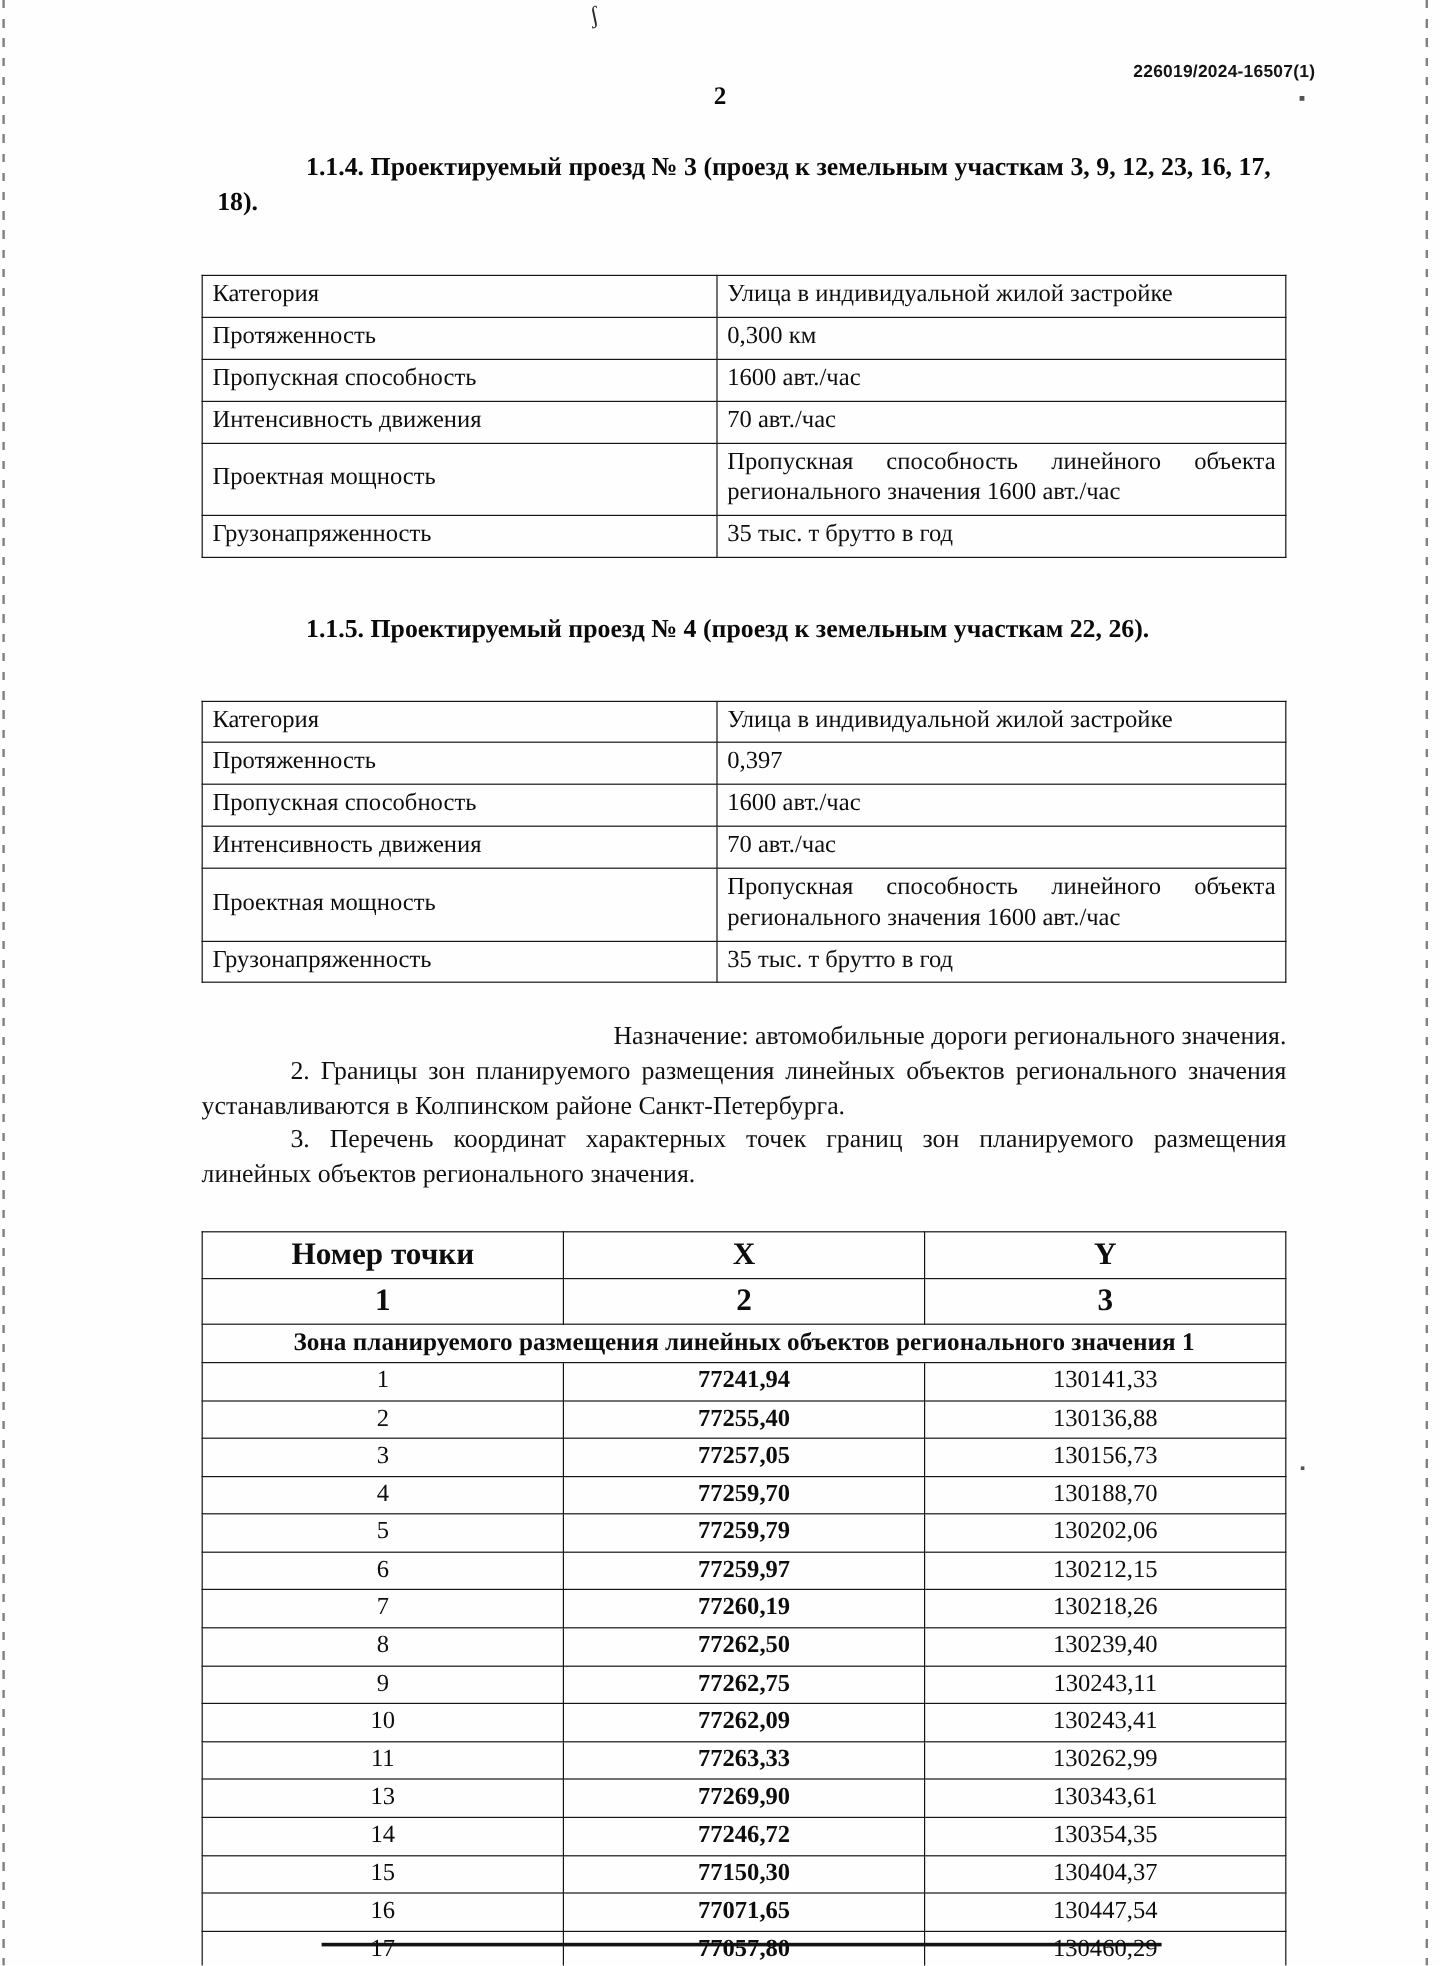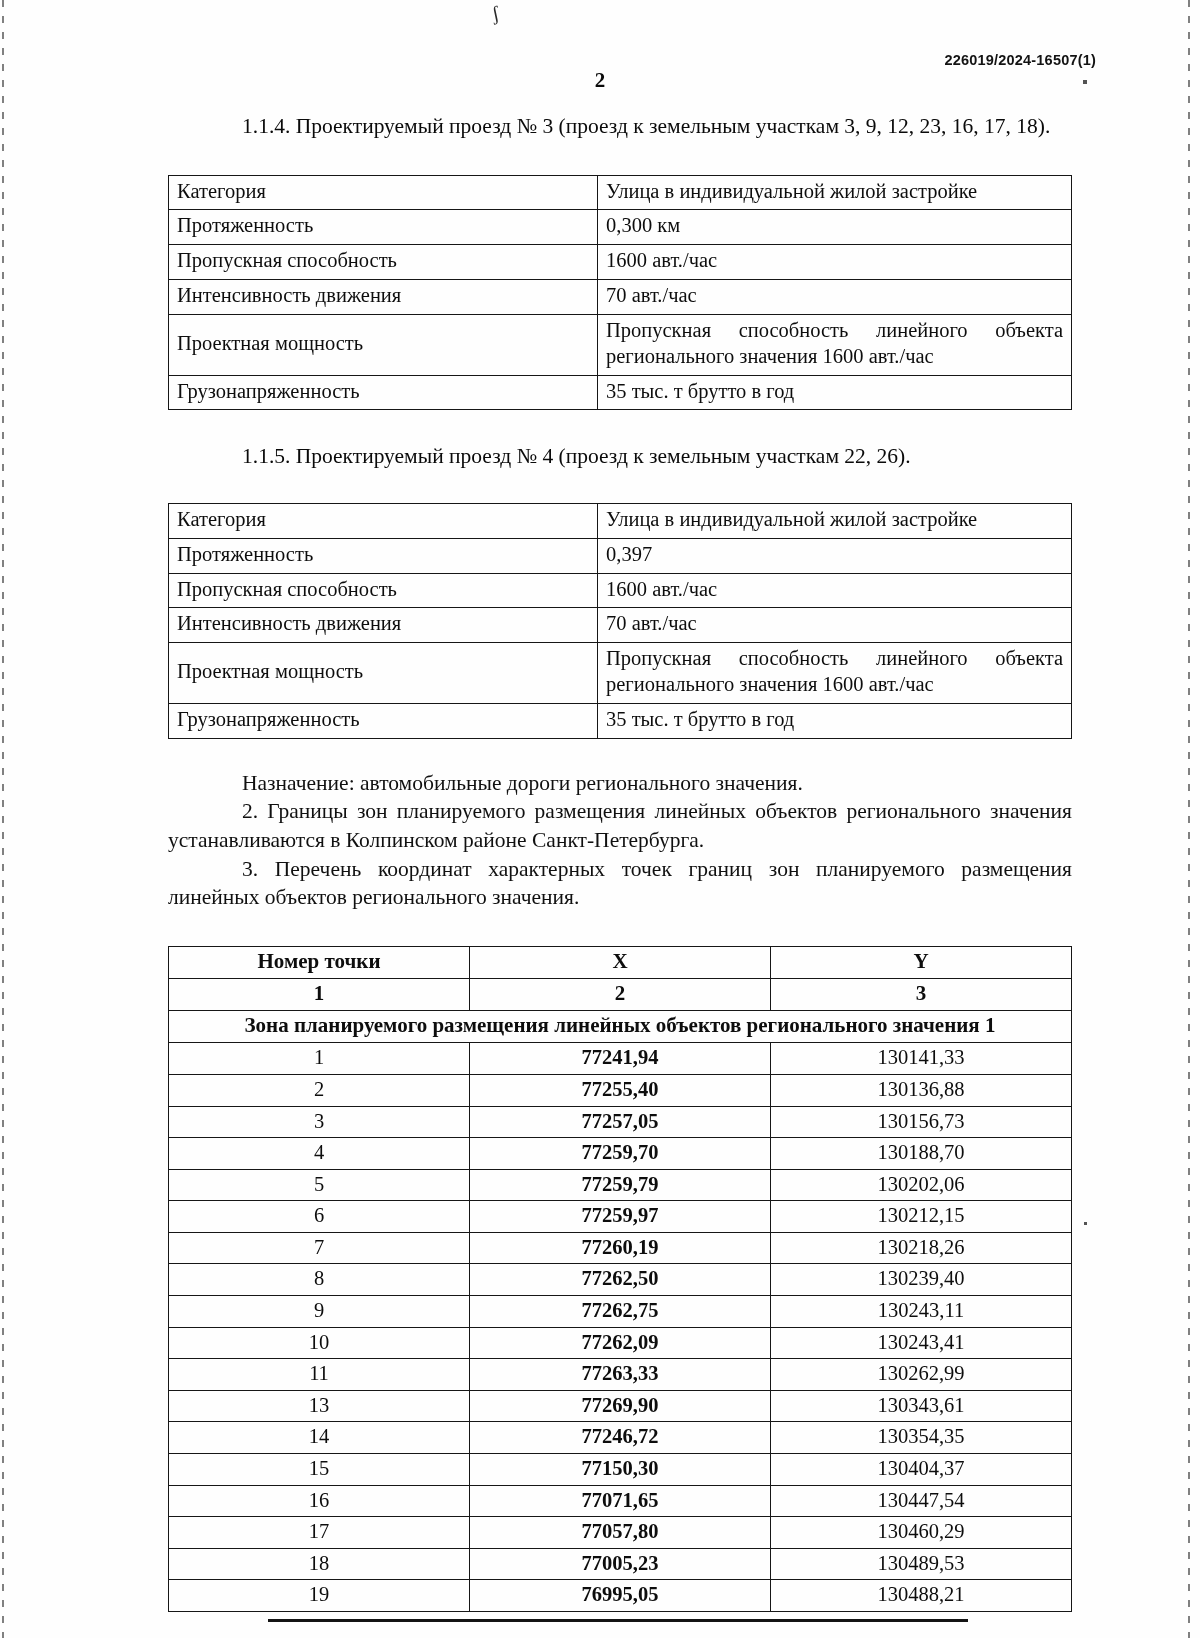--- a/index.html
+++ b/index.html
@@ -88,28 +88,29 @@
   }
 
   p.para {
     margin: 0;
     font-size: 21.5px;
     line-height: 1.33;
     text-align: justify;
     text-indent: 74px;
     color: #101010;
   }
-  p.para.nojust { text-align: left; }
+  p.para.nojust { text-align: right; }
 
   .section-head {
-    margin: 0;
+    margin: 13px;
     font-size: 21.5px;
     line-height: 1.33;
     text-align: justify;
     text-indent: 74px;
+    font-weight: bold;
   }
 
   
   table.spec {
     border-collapse: collapse;
     width: 904px;
     table-layout: fixed;
     font-size: 20.5px;
   }
   table.spec td {
@@ -133,21 +134,21 @@
   table.coords td {
     border: 1.6px solid #161616;
     text-align: center;
     padding: 2px 4px 4px 4px;
     line-height: 1.2;
     color: #0d0d0d;
     font-weight: normal;
   }
   table.coords th {
     font-weight: bold;
-    font-size: 21px;
+    font-size: 26px;
   }
   table.coords td.num-col { width: 348px; }
   table.coords td.x-col   { width: 272px; font-weight: bold; }
   table.coords td.y-col   { width: 284px; }
   table.coords tr.zone-row td {
     font-weight: bold;
     font-size: 21px;
     padding: 2px 6px 4px 6px;
   }
 </style>

